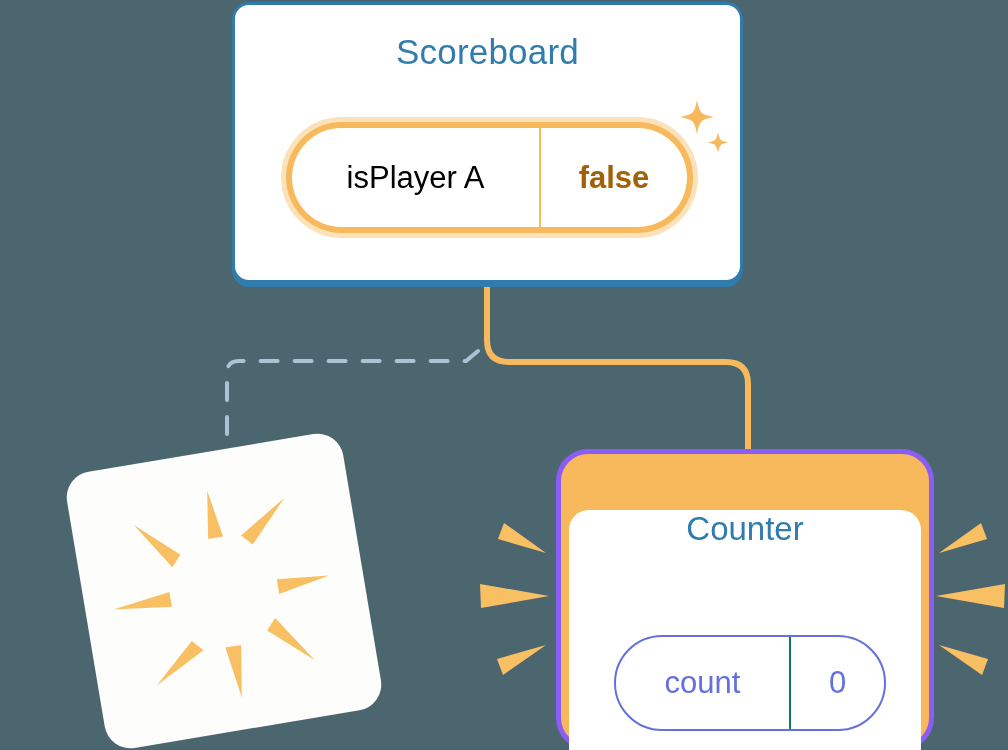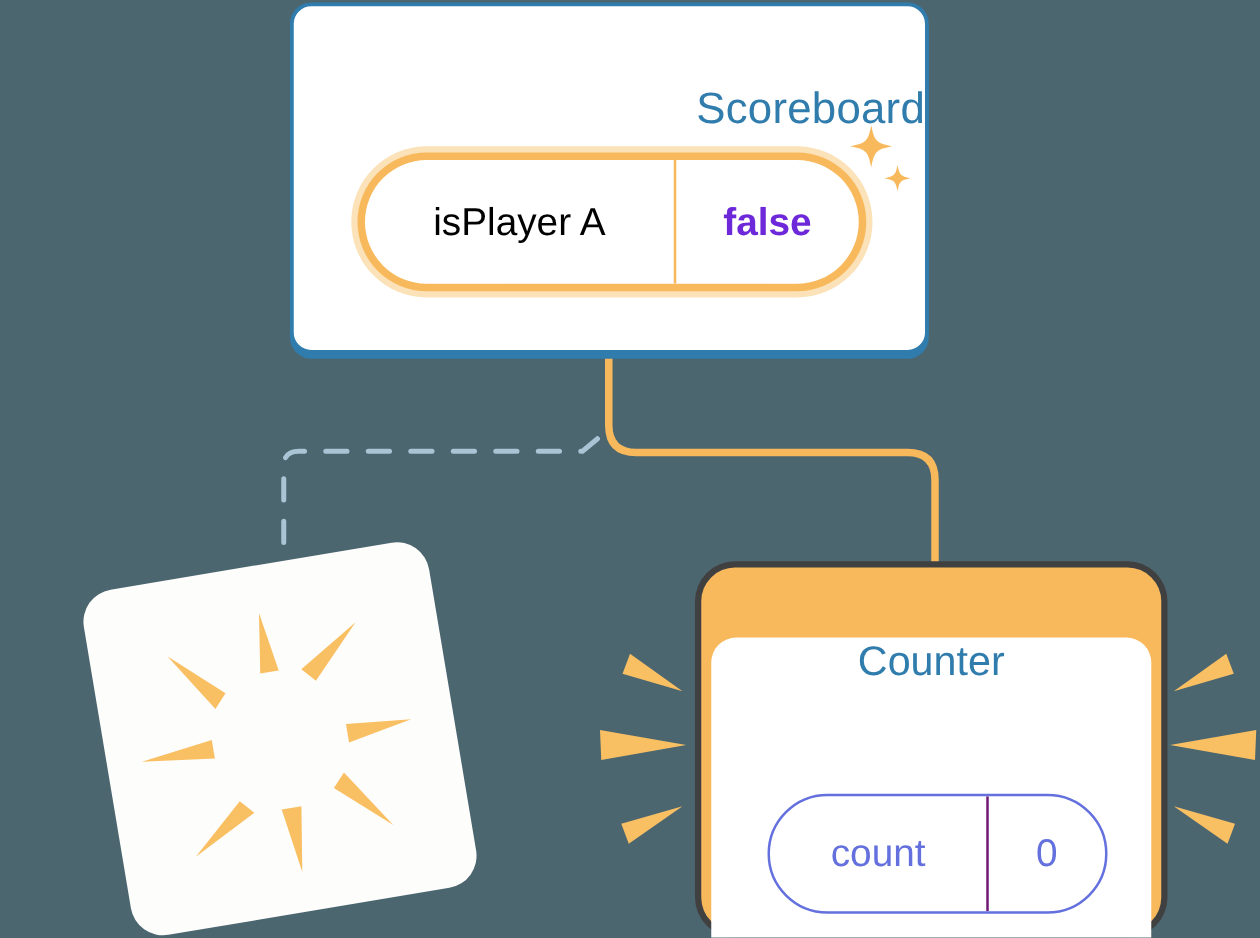--- a/index.html
+++ b/index.html
@@ -20,22 +20,22 @@
     position:absolute;left:232px;top:2px;width:511px;height:281px;
     background:#ffffff;
     border:3px solid #2f7cad;
     border-radius:17px;
     box-sizing:border-box;
     box-shadow:0 4px 0 0 #2f7cad;
   }
   .card-title{
     color:#2f7cad;
     font-size:35px;
-    text-align:right;
-    margin-top:62px;
+    text-align:center;
+    margin-top:27px;
     letter-spacing:.2px;
   }
 
   
   .pill-thick{
     position:absolute;left:46px;top:112px;width:417px;height:121px;
     border-radius:61px;
     background:#fbe2b8;
     box-sizing:border-box;
     padding:5px;
@@ -58,30 +58,30 @@
   .pt-key{
     flex:0 0 249px;
     display:flex;align-items:center;justify-content:center;
     color:#000000;font-size:31px;
     border-right:2px solid #f8b95c;
     box-sizing:border-box;
   }
   .pt-val{
     flex:1 1 auto;
     display:flex;align-items:center;justify-content:center;
-    color:#6d28d9;font-size:31px;font-weight:bold;
+    color:#a16207;font-size:31px;font-weight:bold;
   }
 
   
   .sparkle{position:absolute;}
 
   
   .card-counter{
     position:absolute;left:556px;top:449px;width:378px;height:301px;
-    background:#404040;
+    background:#8b5cf6;
     border-radius:32px;
     box-sizing:border-box;
     padding:5px;
   }
   .card-counter-ring{
     width:100%;height:100%;
     background:#f8b95c;
     border-radius:27px;
     box-sizing:border-box;
     padding:8px;
@@ -104,21 +104,21 @@
     border:2px solid #6370dd;
     border-radius:48px;
     box-sizing:border-box;
     display:flex;align-items:stretch;
     overflow:hidden;
   }
   .pn-key{
     flex:0 0 175px;
     display:flex;align-items:center;justify-content:center;
     color:#6370dd;font-size:31px;
-    border-right:2px solid #701a75;
+    border-right:2px solid #0f766e;
     box-sizing:border-box;
   }
   .pn-val{
     flex:1 1 auto;
     display:flex;align-items:center;justify-content:center;
     color:#6370dd;font-size:31px;
   }
 
   
   .card-burst{

